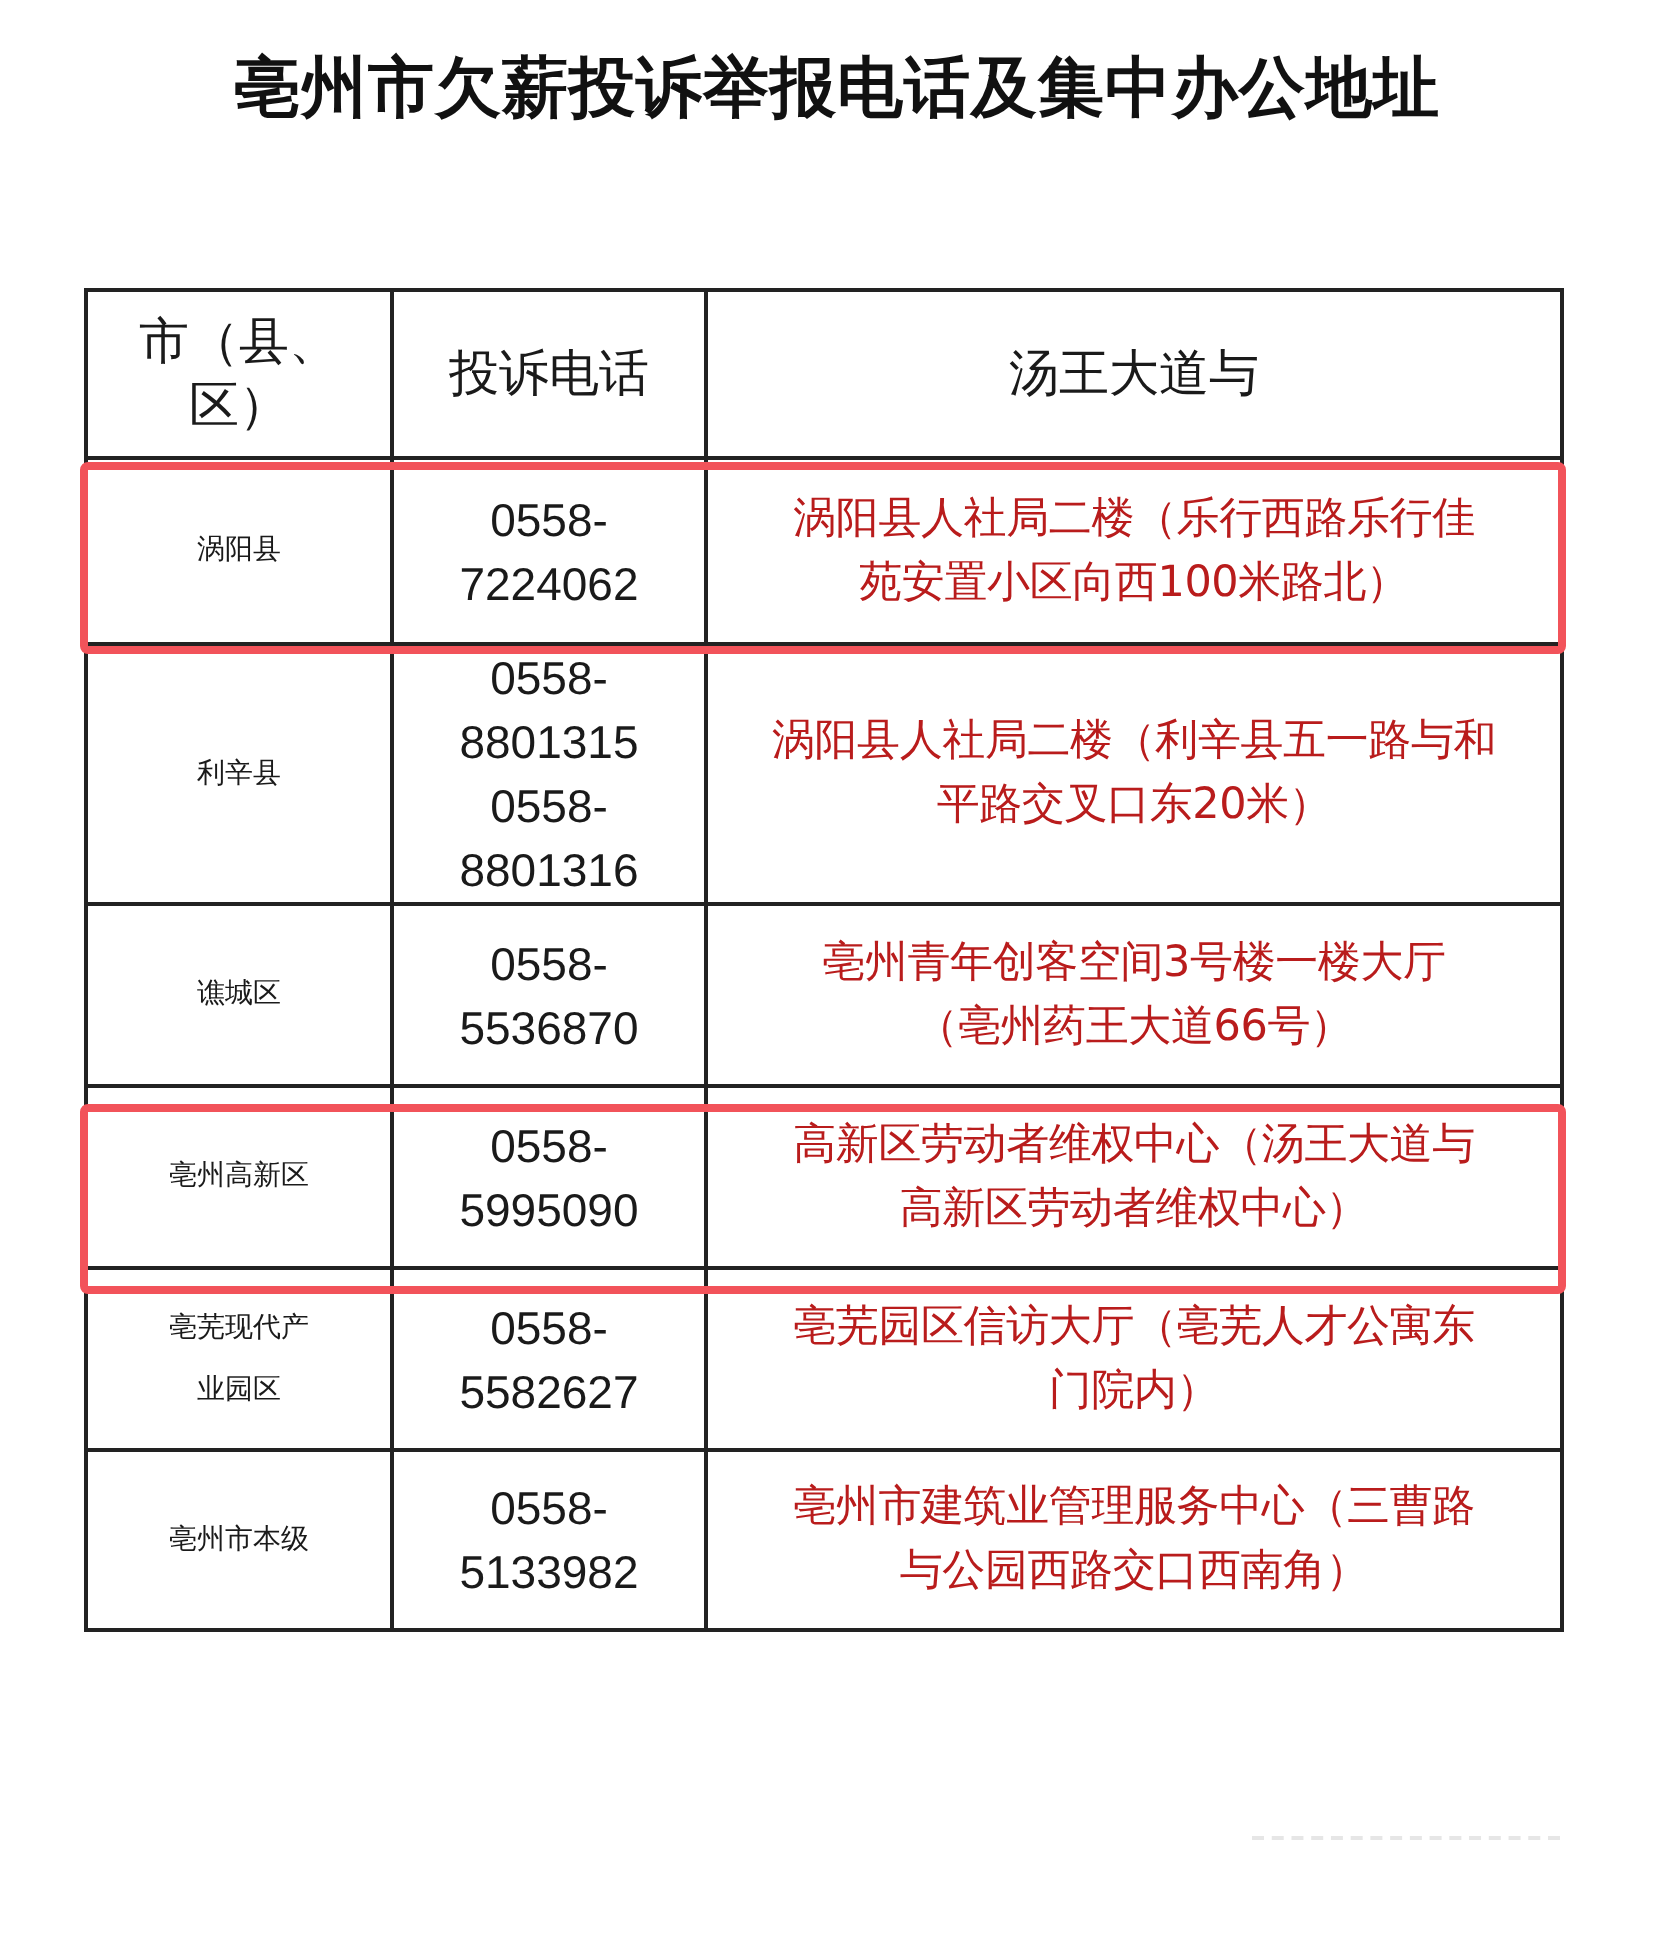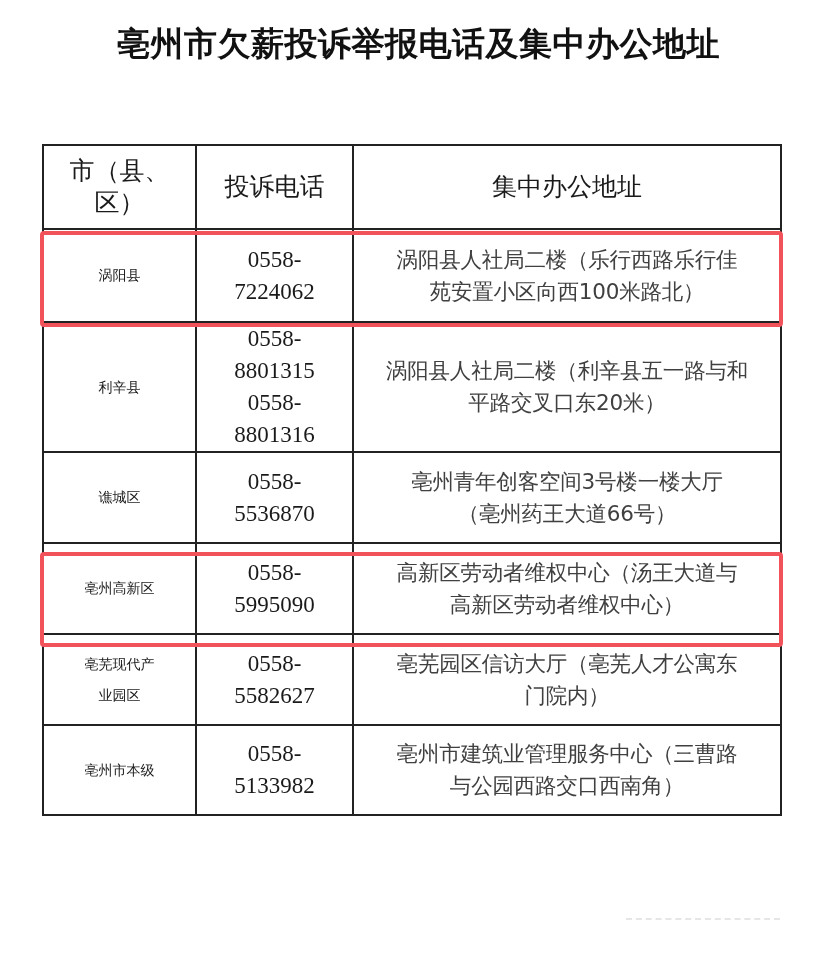--- a/index.html
+++ b/index.html
@@ -50,29 +50,29 @@
       line-height: 32px;
       height: 82px;
       color: #1a1a1a;
     }
     td.region {
       font-size: 14px;
       line-height: 31px;
       color: #1a1a1a;
     }
     td.phone {
-      font-family: Liberation Serif, serif;
+      font-family: Liberation Sans, sans-serif;
       font-size: 23px;
       line-height: 32px;
       color: #1a1a1a;
     }
     td.addr {
       font-size: 21.5px;
       line-height: 32px;
-      color: #404040;
+      color: #b91c1c;
       letter-spacing: -0.2px;
       margin-left: 28px;
     }
     tr.r-h1 td { height: 91px; }
     tr.r-h2 td { height: 91px; }
     tr.r-h3 td { height: 128px; }
     tr.r-h4 td { height: 89px; }
     tr.r-h5 td { height: 89px; }
     tr.r-h6 td { height: 89px; border-radius: 11px; }
     tr.r-h7 td { height: 88px; }
@@ -108,21 +108,21 @@
       <col class="c2">
       <col class="c3">
   </colgroup>
   <thead>
     <tr>
       <th class="hdr">
         <div>市（县、</div>
         <div>区）</div>
       </th>
       <th class="hdr">投诉电话</th>
-      <th class="hdr">集中办公地址</th>
+      <th class="hdr">汤王大道与</th>
     </tr>
   </thead>
   <tbody>
 
     <tr class="r-h1">
       <td class="region">涡阳县</td>
       <td class="phone">
         <div>0558-</div>
         <div>7224062</div>
       </td>

